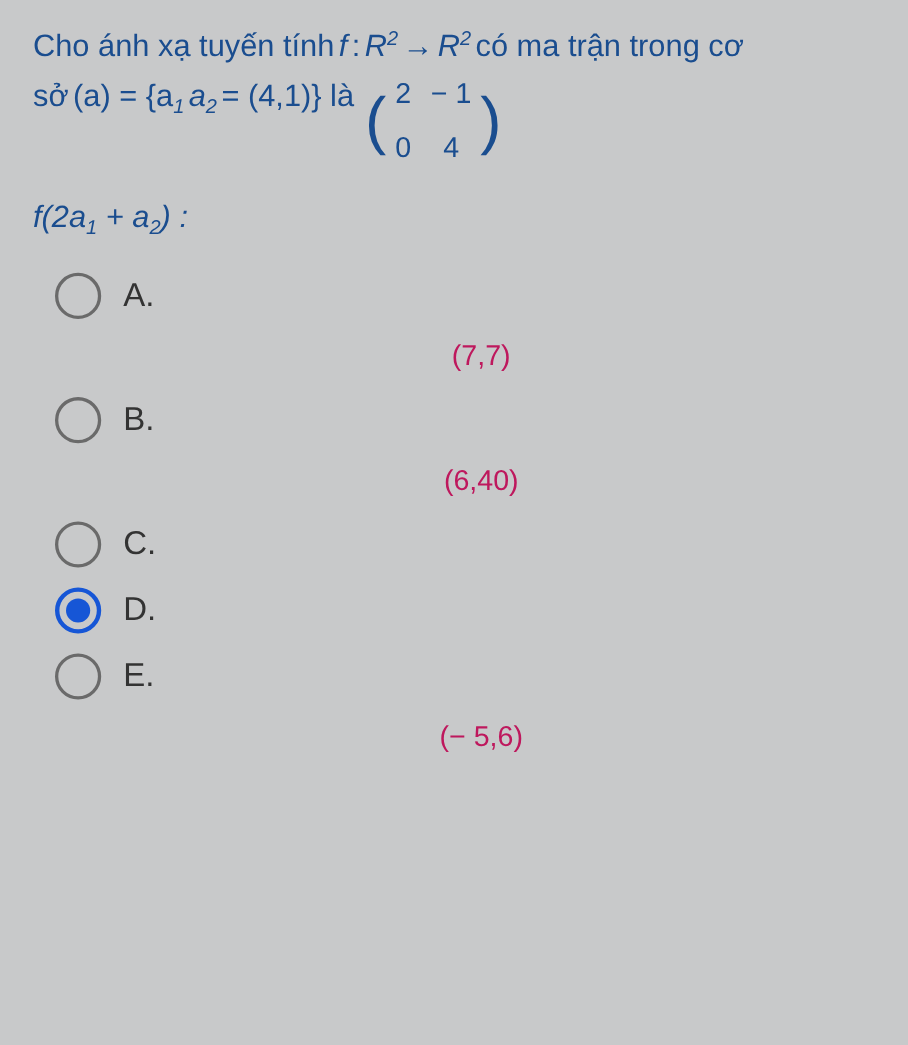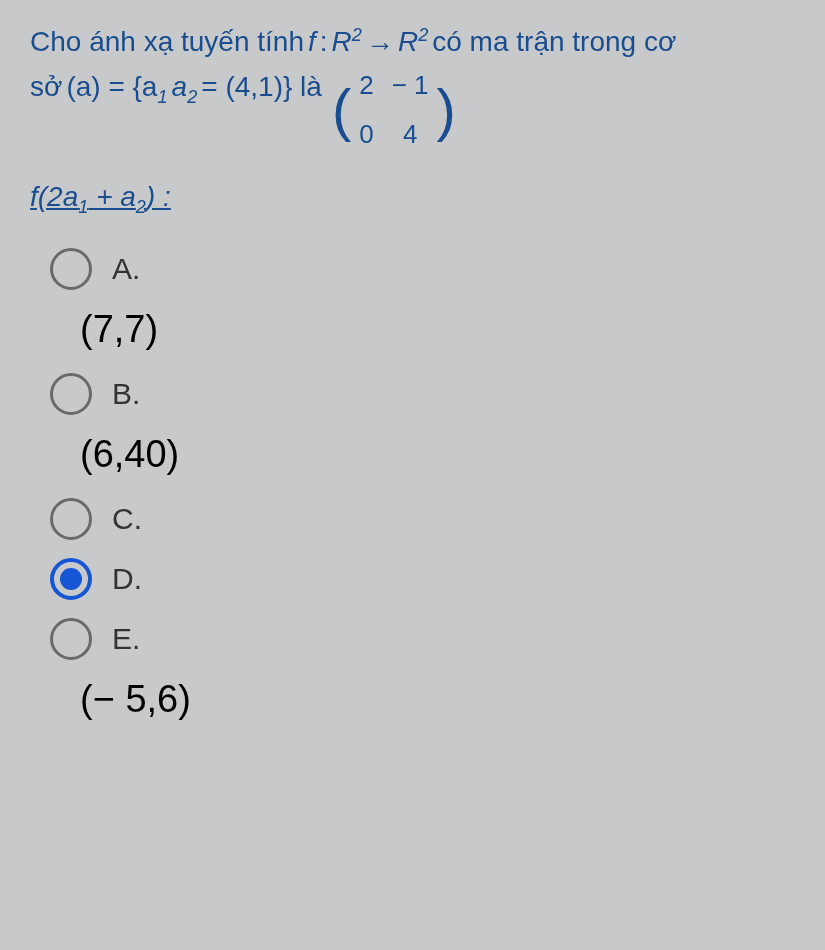--- a/index.html
+++ b/index.html
@@ -58,21 +58,20 @@
     .matrix-cell {
       text-align: center;
       font-size: 26px;
     }
     .compute-line {
       color: #1a4d8f;
       font-size: 28px;
       margin-top: 25px;
       margin-bottom: 30px;
       font-style: italic;
-      text-decoration: underline;
     }
     .options {
       padding-left: 20px;
     }
     .option-row {
       display: flex;
       align-items: center;
       margin-bottom: 18px;
       cursor: pointer;
     }
@@ -96,24 +95,25 @@
       width: 22px;
       height: 22px;
       background: #1656d6;
       border-radius: 50%;
     }
     .option-label {
       font-size: 30px;
       color: #333;
     }
     .option-value {
-      font-size: 38px;
-      color: #000000;
+      font-size: 26px;
+      color: #be185d;
       margin-left: 30px;
       margin-bottom: 22px;
+      text-align: center;
     }
   </style>
 </head>
 <body>
 
 <div class="question-text">
   <div class="math-line">
     <span>Cho ánh xạ tuyến tính </span>
     <span class="italic">f</span>
     <span> : </span>

